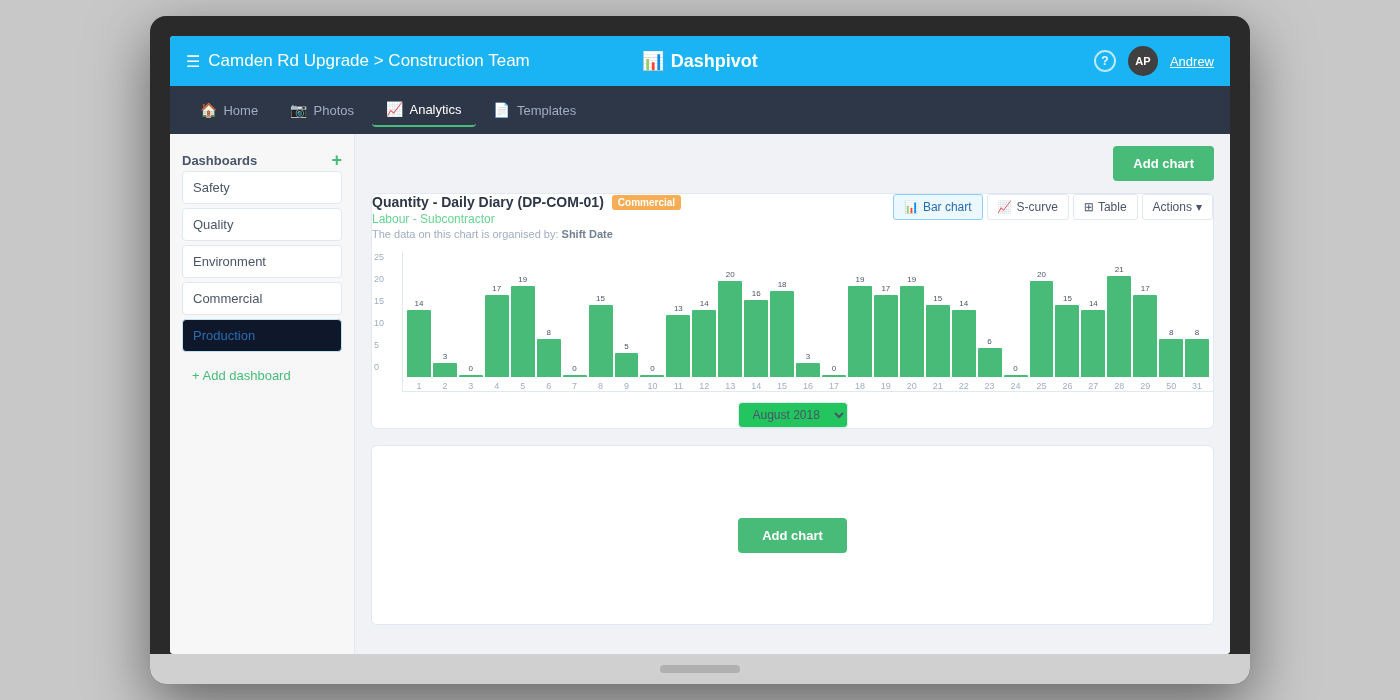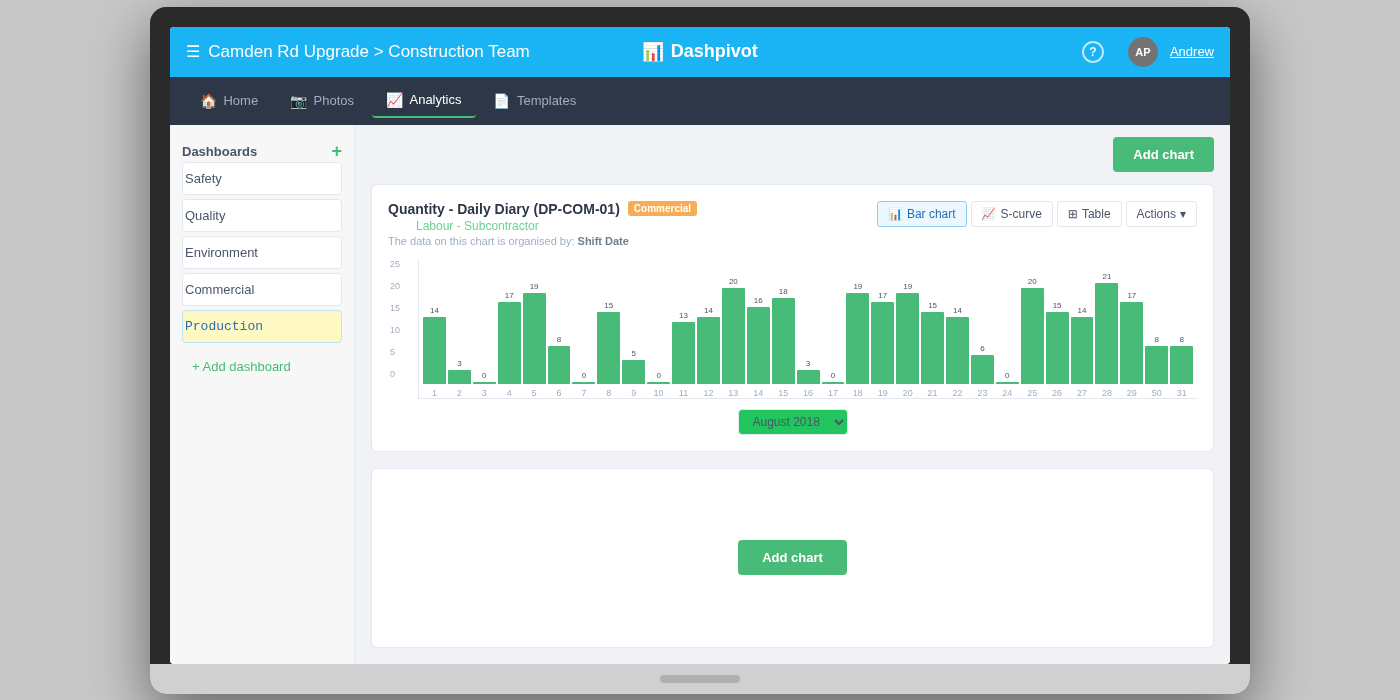--- a/index.html
+++ b/index.html
@@ -78,23 +78,23 @@
       width: 22px; height: 22px;
       border-radius: 50%;
       border: 2px solid rgba(255,255,255,0.7);
       display: flex; align-items: center; justify-content: center;
       font-size: 12px; font-weight: bold; cursor: pointer;
       color: rgba(255,255,255,0.9);
     }
     .avatar {
       width: 30px; height: 30px;
       border-radius: 50%;
-      background: #737373;
+      background: #404040;
       display: flex; align-items: center; justify-content: center;
-      font-size: 11px; font-weight: 700; color: white; margin-left: 12px;
+      font-size: 11px; font-weight: 700; color: white;
     }
     .user-name { font-size: 13px; text-decoration: underline; }
 
     
     .nav-bar {
       background: #2d3748;
       height: 48px;
       display: flex;
       align-items: center;
       padding: 0 16px;
@@ -132,34 +132,33 @@
     }
     .sidebar-header {
       display: flex; align-items: center; justify-content: space-between;
       margin-bottom: 0;
     }
     .sidebar-title { font-size: 13px; font-weight: 600; color: #4a5568; }
     .sidebar-add-btn {
       color: #48bb78; font-size: 18px; cursor: pointer; font-weight: bold;
     }
     .sidebar-item {
-      padding: 8px 2px;
+      padding: 8px 10px;
       font-size: 13px;
       color: #4a5568;
       cursor: pointer;
       border-radius: 4px;
       margin-bottom: 4px;
       background: white;
       border: 1px solid #e2e8f0;
     }
     .sidebar-item.active {
-      background: #fef9c3;
+      background: #0f172a;
       border-color: #bee3f8;
       color: #2b6cb0;
-      font-family: Liberation Mono, monospace;
     }
     .add-dashboard {
       display: flex; align-items: center; gap: 6px;
       padding: 8px 10px;
       font-size: 13px;
       color: #48bb78;
       cursor: pointer;
       margin-top: 8px;
     }
 
@@ -186,21 +185,20 @@
       font-weight: 600;
       cursor: pointer;
     }
 
     
     .chart-card {
       background: white;
       margin: 0 16px 16px 16px;
       border-radius: 6px;
       border: 1px solid #e2e8f0;
-      padding: 16px;
     }
     .chart-card-header {
       display: flex;
       align-items: flex-start;
       justify-content: space-between;
       margin-bottom: 4px;
     }
     .chart-title-section {}
     .chart-title {
       font-size: 14px;
@@ -211,21 +209,21 @@
       gap: 8px;
     }
     .commercial-badge {
       background: #f6ad55;
       color: white;
       font-size: 10px;
       font-weight: 600;
       padding: 2px 6px;
       border-radius: 3px;
     }
-    .chart-subtitle { font-size: 12px; color: #68d391; margin-top: 2px; margin-left: 28px; }
+    .chart-subtitle { font-size: 12px; color: #68d391; margin-top: 2px; }
     .chart-meta { font-size: 11px; color: #a0aec0; margin-top: 2px; }
     .chart-meta strong { font-weight: 600; color: #718096; }
     .chart-view-options {
       display: flex;
       align-items: center;
       gap: 4px;
     }
     .view-btn {
       display: flex; align-items: center; gap: 4px;
       padding: 5px 10px;

